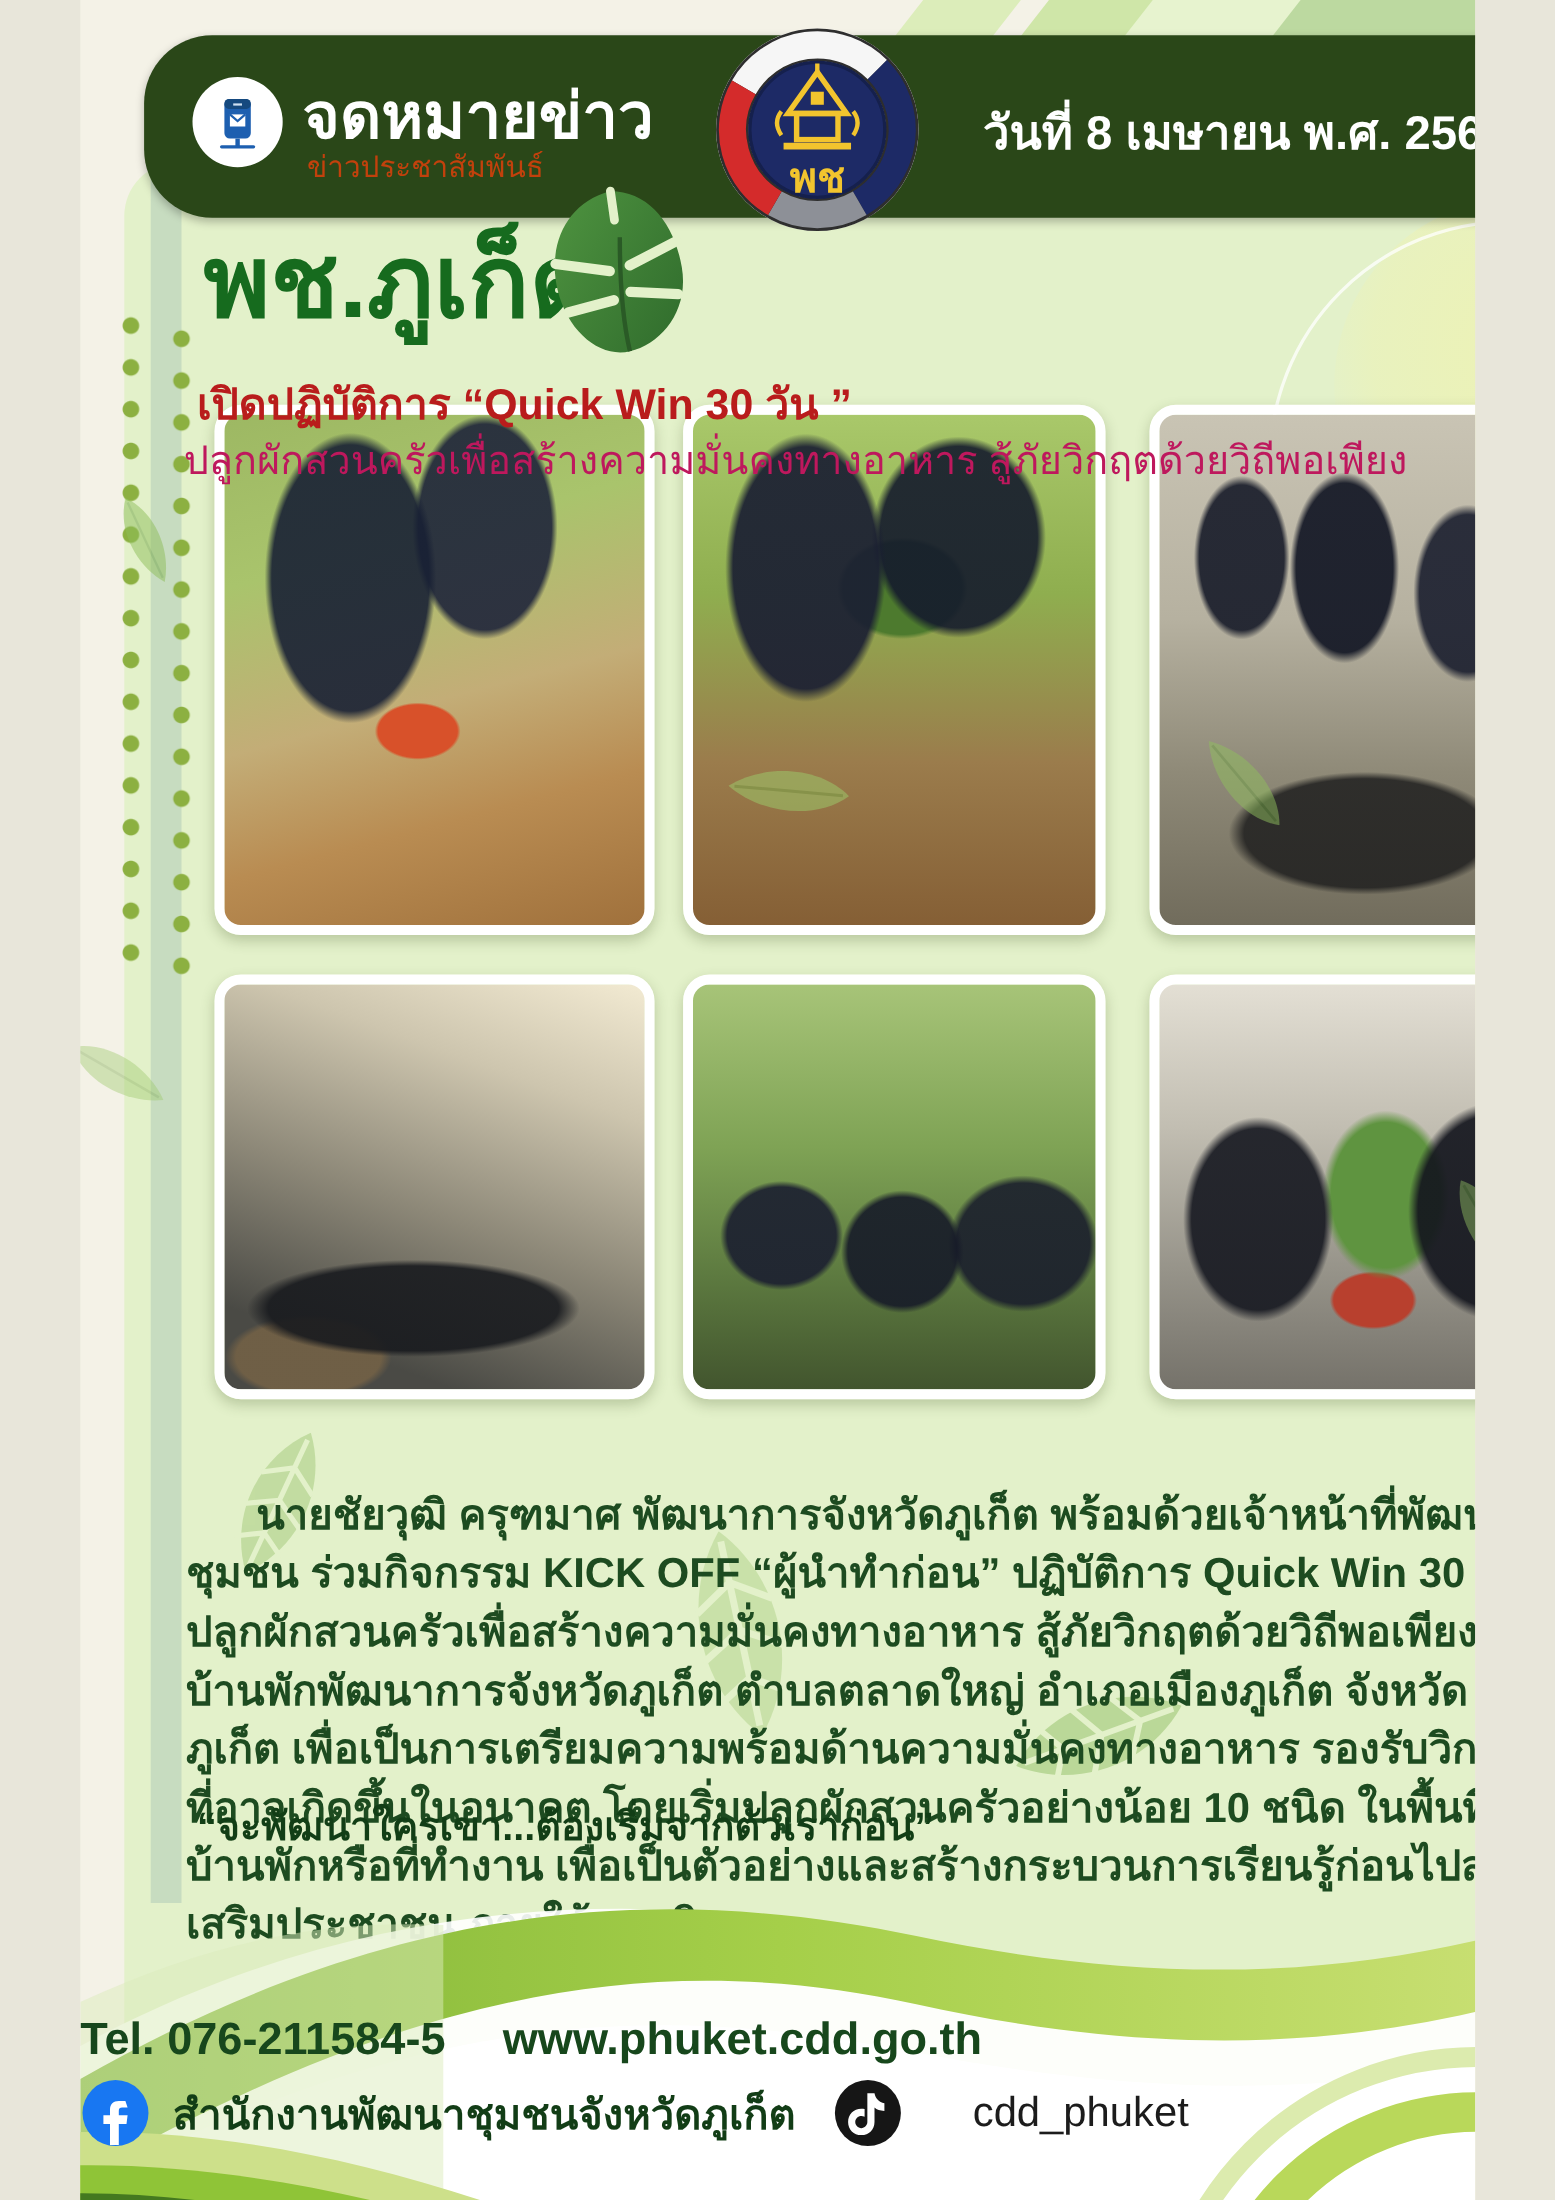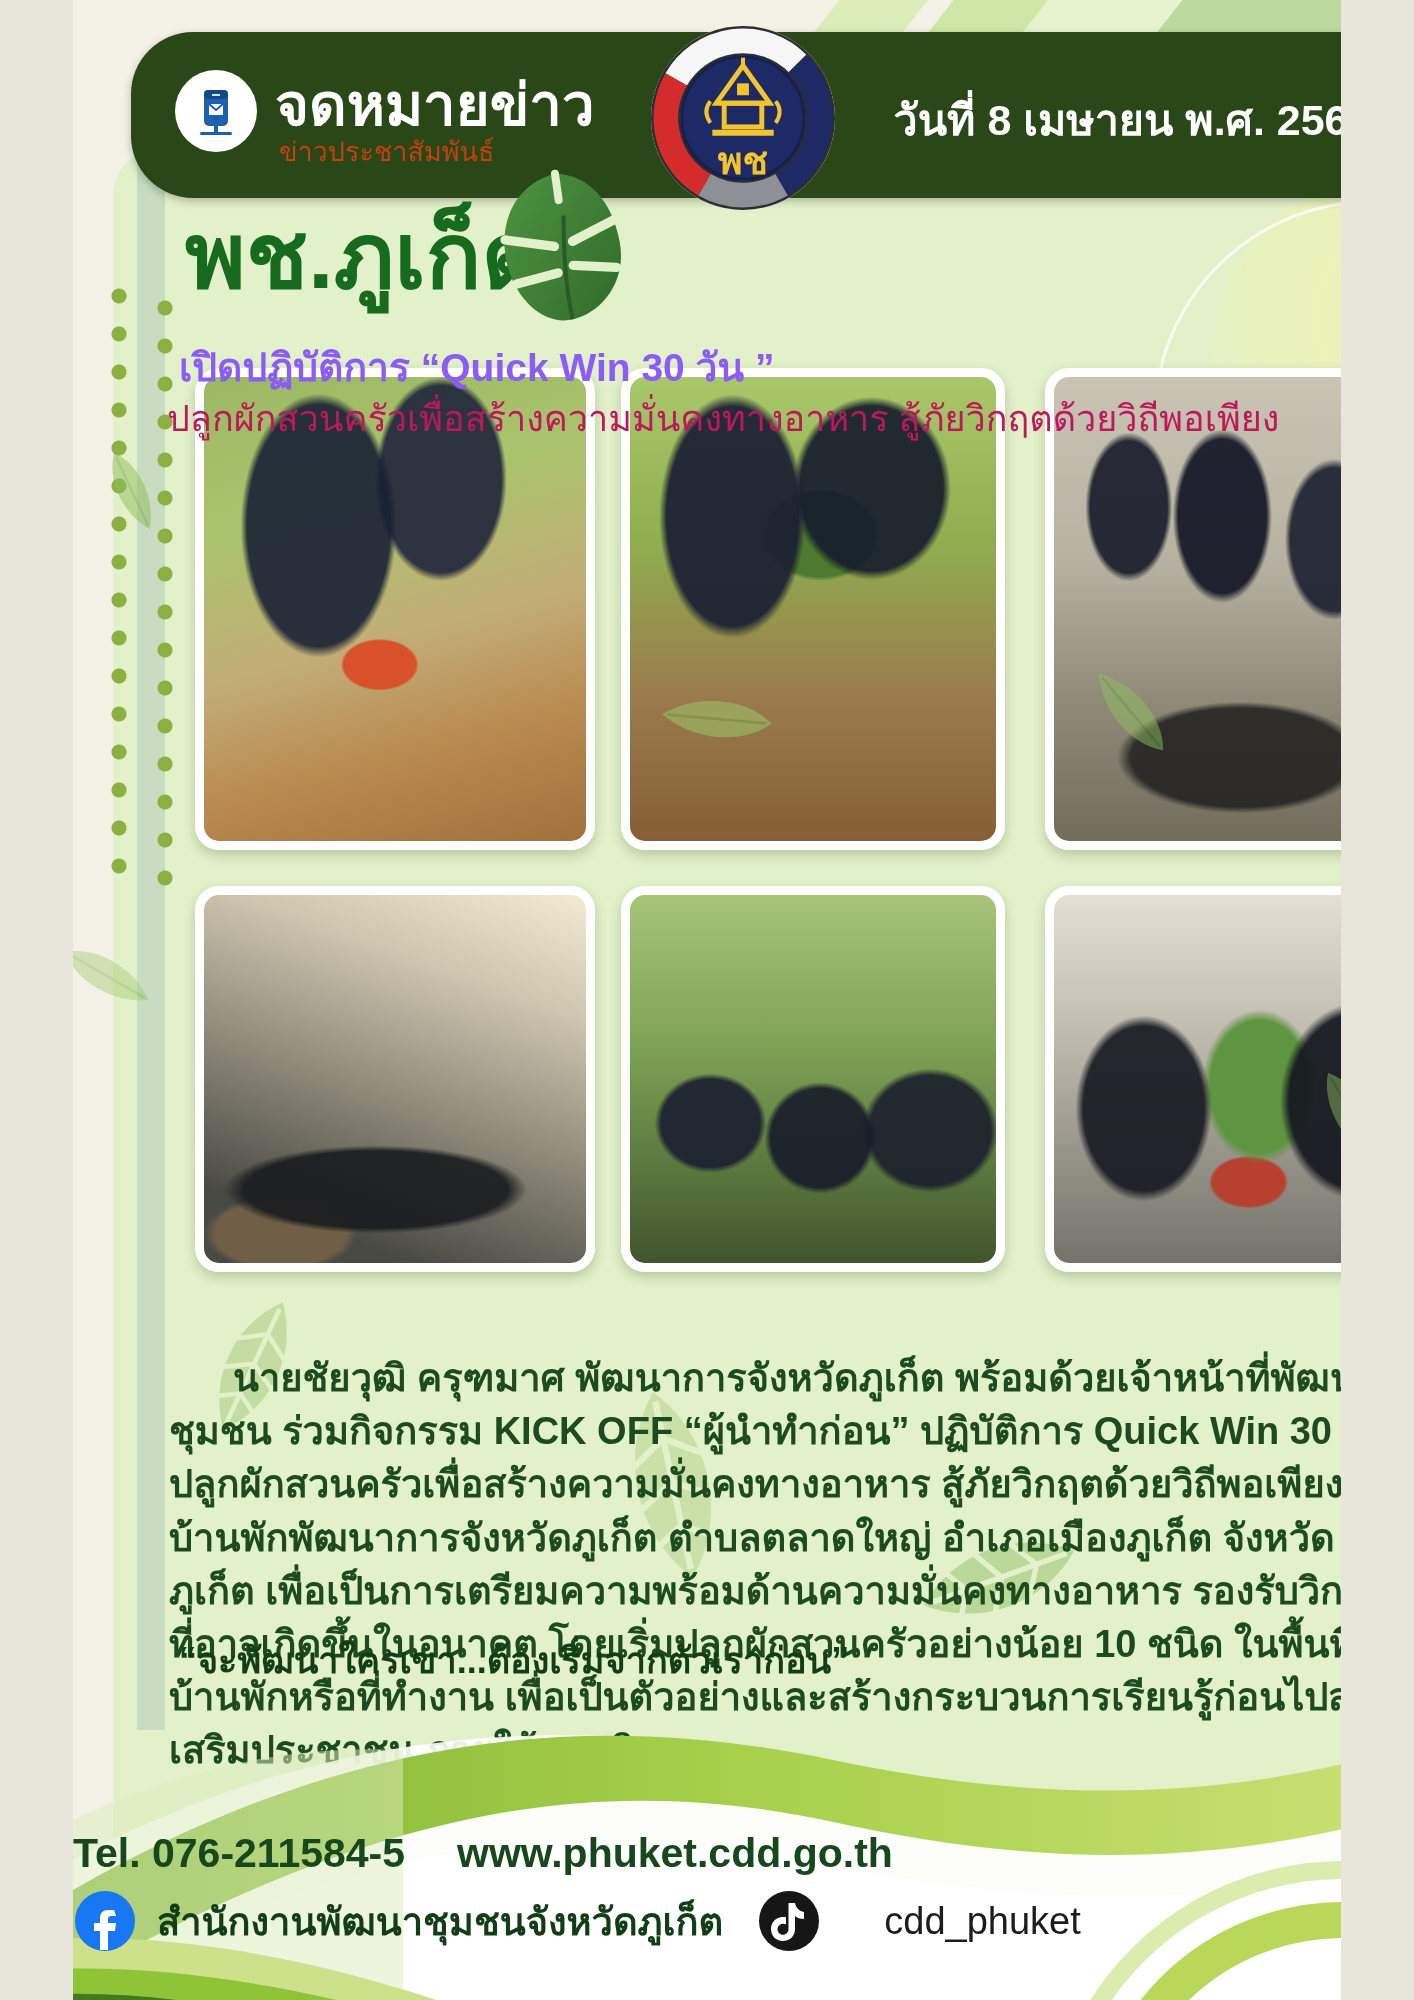--- a/index.html
+++ b/index.html
@@ -50,21 +50,21 @@
   .mail-circle{left:102px;top:70px;width:82px;height:82px;background:#fff;border-radius:50%;
                z-index:4;display:flex;align-items:center;justify-content:center;}
   .nl-title{left:202px;top:58px;font-size:58px;font-weight:800;color:#fff;z-index:4;letter-spacing:0;}
   .nl-sub{left:206px;top:130px;font-size:27px;font-weight:400;color:#c2410c;z-index:4;}
   .logo{left:576px;top:24px;width:188px;height:188px;z-index:5;}
   .date{left:770px;top:86px;width:580px;text-align:center;font-size:43px;font-weight:800;
         color:#fff;z-index:4;}
 
   
   .agency{left:112px;top:182px;font-size:92px;font-weight:800;color:var(--title-green);z-index:4;}
-  .op{left:106px;top:336px;font-size:39px;font-weight:800;color:#8b5cf6;z-index:4;}
+  .op{left:106px;top:336px;font-size:39px;font-weight:800;color:#b91c1c;z-index:4;}
   .op-sub{left:94px;top:390px;font-size:36px;font-weight:500;color:#be185d;z-index:4;}
 
   
   .dots-v{background-image:radial-gradient(circle at 8px 10px, var(--dot-olive) 7px, transparent 8px);
           background-size:16px 38px;background-repeat:repeat-y;width:16px;z-index:3;}
   .dl1{left:38px;top:286px;height:590px;}
   .dl2{left:84px;top:298px;height:590px;}
   .dots-grid{left:1328px;top:1142px;width:78px;height:240px;z-index:3;
              background-image:radial-gradient(circle at 10px 10px, var(--dot-olive) 8px, transparent 9px);
              background-size:40px 40px;background-repeat:repeat;}

